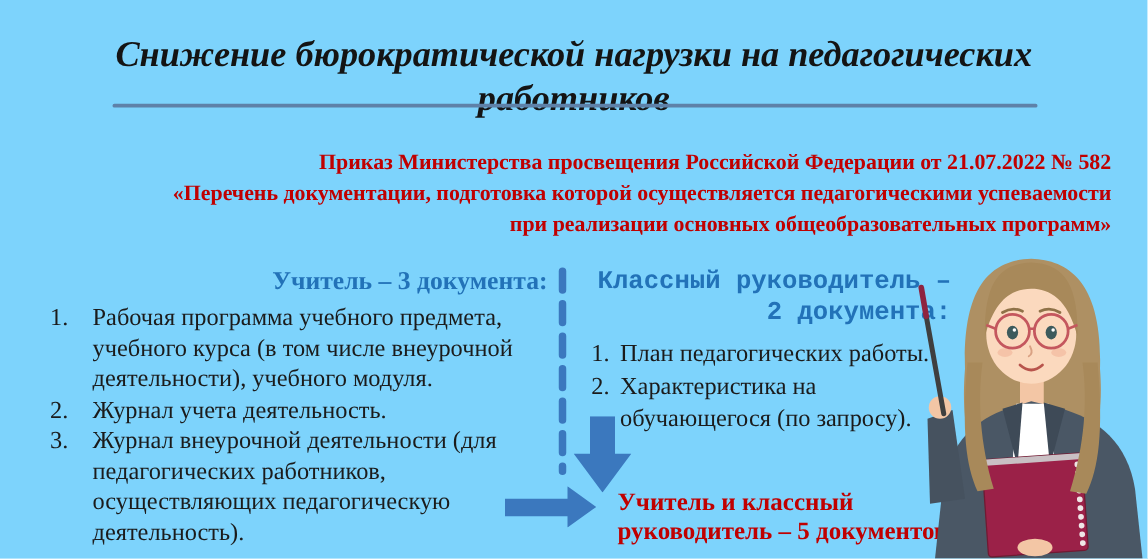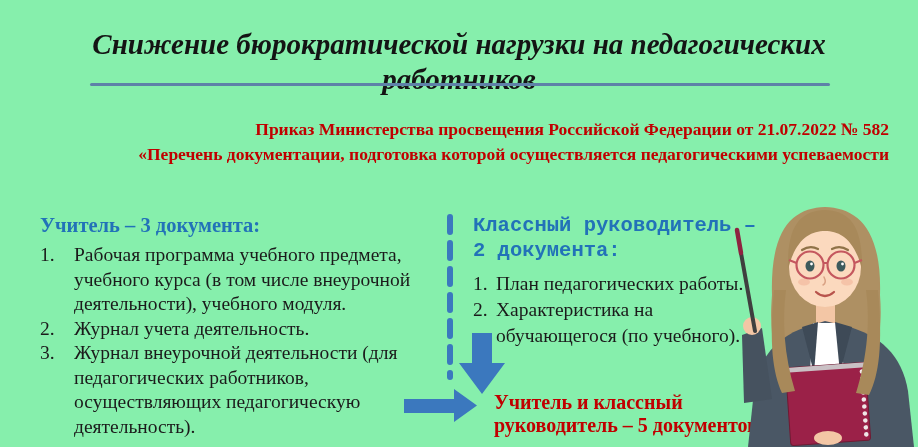--- a/index.html
+++ b/index.html
@@ -1,33 +1,33 @@
 <!DOCTYPE html>
 <html lang="ru"><head>
 <meta charset="utf-8">
 <style>
   html,body{margin:0;padding:0;background:#ffffff;}
   .slide{
-    position:relative;width:918px;height:447px;background:#86efac;
+    position:relative;width:918px;height:447px;background:#7dd3fc;
     overflow:hidden;font-family:"Liberation Serif",serif;color:#1b1b1b;
   }
   .title{
     position:absolute;top:8px;left:49px;width:820px;text-align:center;
     font-size:29px;font-weight:bold;font-style:italic;color:#141414;line-height:35px;
   }
   .title-underline{
     position:absolute;left:90px;top:83px;width:740px;height:3px;
     background:#5e81a8;border-radius:2px;
   }
   .decree{
     position:absolute;top:117px;left:29px;width:860px;text-align:right;
     color:#c00000;font-weight:bold;font-size:17.5px;line-height:25px;
   }
   .col-heading{
-    color:#2272b8;font-weight:bold;font-size:20.5px;line-height:25px;margin:0 0 5px 0;
+    color:#2272b8;font-weight:bold;font-size:20.5px;line-height:25px;margin:0 0 5px 0;text-align:right;
   }
   .col-left{position:absolute;left:40px;top:213px;width:398px;}
   .col-left .item{display:flex;font-size:19.5px;line-height:24.5px;}
   .col-left .num{width:34px;flex:none;}
   .col-mid{position:absolute;left:473px;top:213px;width:288px;}
   .col-mid .col-heading{margin-bottom:8px;font-family:Liberation Mono, monospace;}
   .col-mid .item{display:flex;font-size:19.5px;line-height:26px;}
   .col-mid .num{width:23px;flex:none;}
   .txt{flex:1;}
   .dashes{position:absolute;left:445px;top:211px;}
@@ -43,20 +43,21 @@
 <body>
 
 <div class="slide">
 
   <h1 class="title">Снижение бюрократической нагрузки на педагогических работников</h1>
   <div class="title-underline"></div>
 
   <section class="decree">
     <div>Приказ Министерства просвещения Российской Федерации от 21.07.2022 № 582</div>
     <div>«Перечень документации, подготовка которой осуществляется педагогическими успеваемости</div>
+    <div>при реализации основных общеобразовательных программ»</div>
   </section>
 
   <section class="col-left">
     <h2 class="col-heading">Учитель – 3 документа:</h2>
     <div class="item">
       <span class="num">1.</span>
       <span class="txt">Рабочая программа учебного предмета, учебного курса (в том числе внеурочной деятельности), учебного модуля.</span>
     </div>
     <div class="item">
       <span class="num">2.</span>
@@ -73,21 +74,21 @@
   </svg>
 
   <section class="col-mid">
     <h2 class="col-heading">Классный руководитель – 2 документа:</h2>
     <div class="item">
       <span class="num">1.</span>
       <span class="txt">План педагогических работы.</span>
     </div>
     <div class="item">
       <span class="num">2.</span>
-      <span class="txt">Характеристика на обучающегося (по учебного).</span>
+      <span class="txt">Характеристика на обучающегося (по запросу).</span>
     </div>
   </section>
 
   <svg class="down-arrow" width="46" height="61">
     <polygon points="13,0 33,0 33,30 46,30 23,61 0,30 13,30" fill="#3b78be"></polygon>
   </svg>
 
   <svg class="right-arrow" width="73" height="33">
     <polygon points="0,10 50,10 50,0 73,16.5 50,33 50,24 0,24" fill="#3b78be"></polygon>
   </svg>

